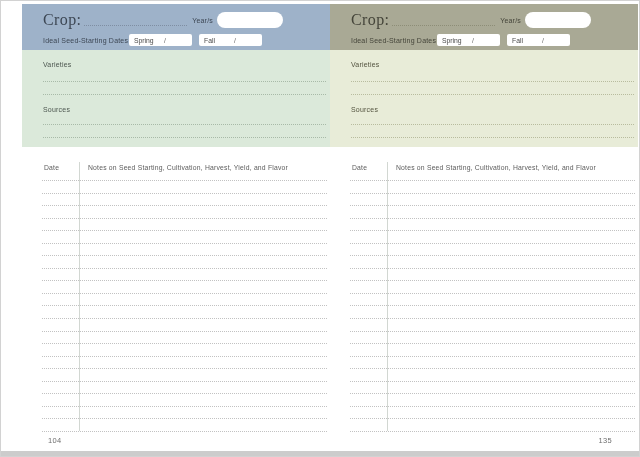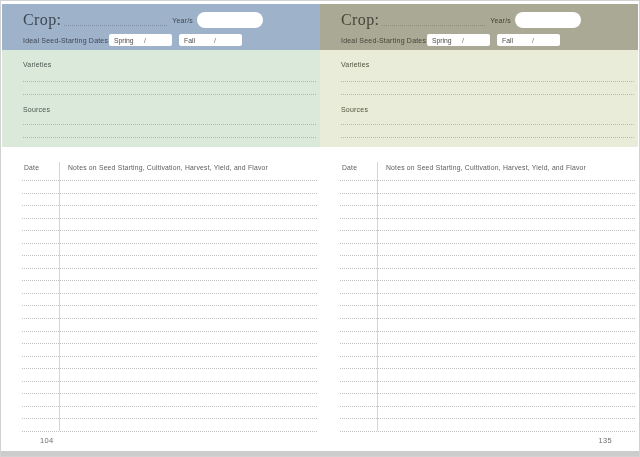--- a/index.html
+++ b/index.html
@@ -1,21 +1,21 @@
 <!DOCTYPE html>
 <html><head>
 <meta charset="utf-8">
 <style>
   * { margin:0; padding:0; box-sizing:border-box; }
   html,body { width:640px; height:457px; background:#ffffff; font-family:"Liberation Sans", sans-serif; }
 
   .frame { position:relative; width:640px; height:457px; background:#ffffff;
            border:1px solid #d2d2d2; overflow:hidden; }
   .spread { position:absolute; top:1px; left:1px; width:636px; height:320px;
-            display:flex; padding-top:2px; background:#ffffff; }
+            display:flex; padding-top:2px; background:#ffffff;padding-left:20px; }
   .bottom-edge { position:absolute; left:0; right:0; bottom:0; height:5px; background:#cccccc; }
 
   .page { position:relative; flex:1 1 50%; height:447px; background:#ffffff; }
 
   
   .p0 { --hbg:#9eb2c9; --sbg:#dbe9da; --ink:#3d4754; --sink:#4c564f;
         --hdot:#7f8ea3; --sdot:#a8baa8; }
   .p1 { --hbg:#a9a995; --sbg:#e8ecd8; --ink:#45453a; --sink:#53533f;
         --hdot:#8d8d77; --sdot:#b8bc9e; }
 
@@ -49,21 +49,21 @@
   
   .ntable { position:absolute; top:155px; left:20px; right:3px; }
   .thead { display:flex; height:22px; border-bottom:1px dotted #c2c2c2; }
   .th-date { width:37px; padding:5px 0 0 2px; font-size:6.8px; color:#5c5c5c; letter-spacing:.2px; }
   .th-notes { flex:1; padding:5px 0 0 9px; font-size:6.8px; color:#5c5c5c; letter-spacing:.2px; white-space:nowrap; overflow:hidden; }
   .vdiv { position:absolute; left:37px; top:3px; height:269px; width:1px; background:#d2d7d2; }
   .rows { }
   .note-row { height:12.55px; border-bottom:1px dotted #c2c2c2; }
 
   .pagenum { position:absolute; bottom:6px; font-size:7.5px; color:#6e6e6e; letter-spacing:.3px; }
-  .pn-left  { left:26px;margin-left:12px; }
+  .pn-left  { left:26px; }
   .pn-right { right:26px; }
 </style>
 </head>
 <body>
 
 <div class="frame">
   <div class="spread">
 
     <section class="page p0">
       <header class="ph">

